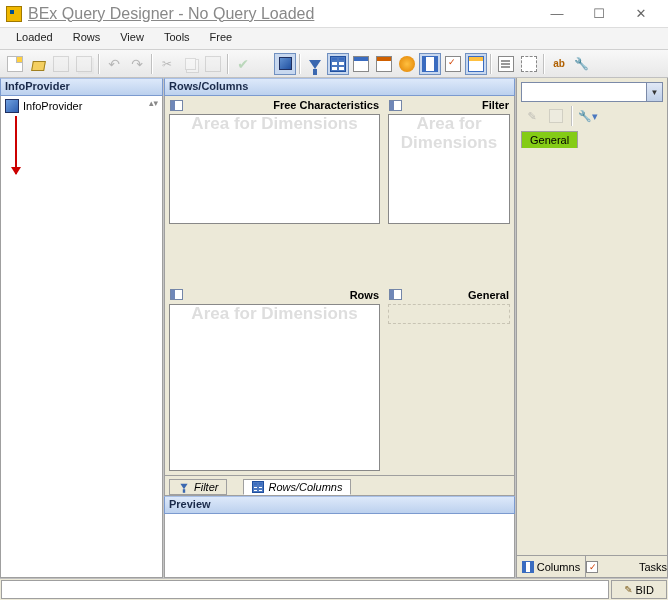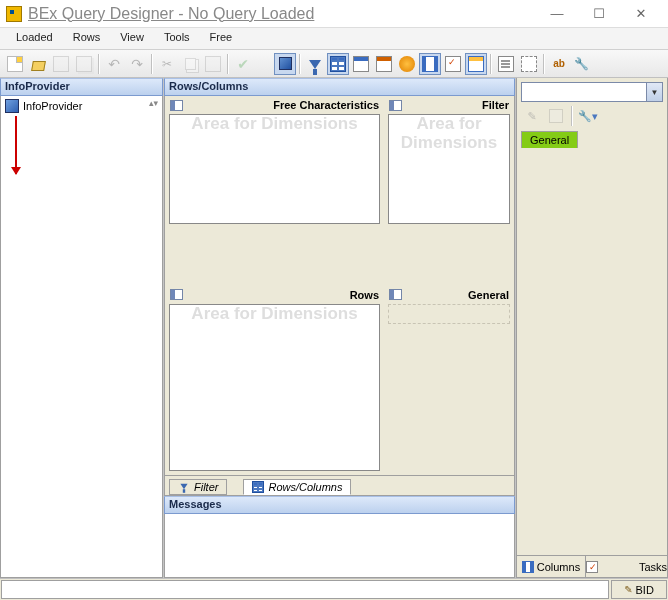--- a/index.html
+++ b/index.html
@@ -275,21 +275,21 @@
             <div class="h"></div>
             <div></div>
             <div></div>
             <div></div>
             <div></div>
           </span>
         <span>Rows/Columns</span>
       </div>
     </div>
     <div class="messages-wrap">
-      <div class="panel-head">Messages</div>
+      <div class="panel-head">Preview</div>
       <div class="messages-box"></div>
     </div>
   </div>
 
   <div class="col-right">
     <div class="prop-body">
       <div class="prop-combo">
         <div style="flex:1"></div>
         <div class="dd">▼</div>
       </div>

